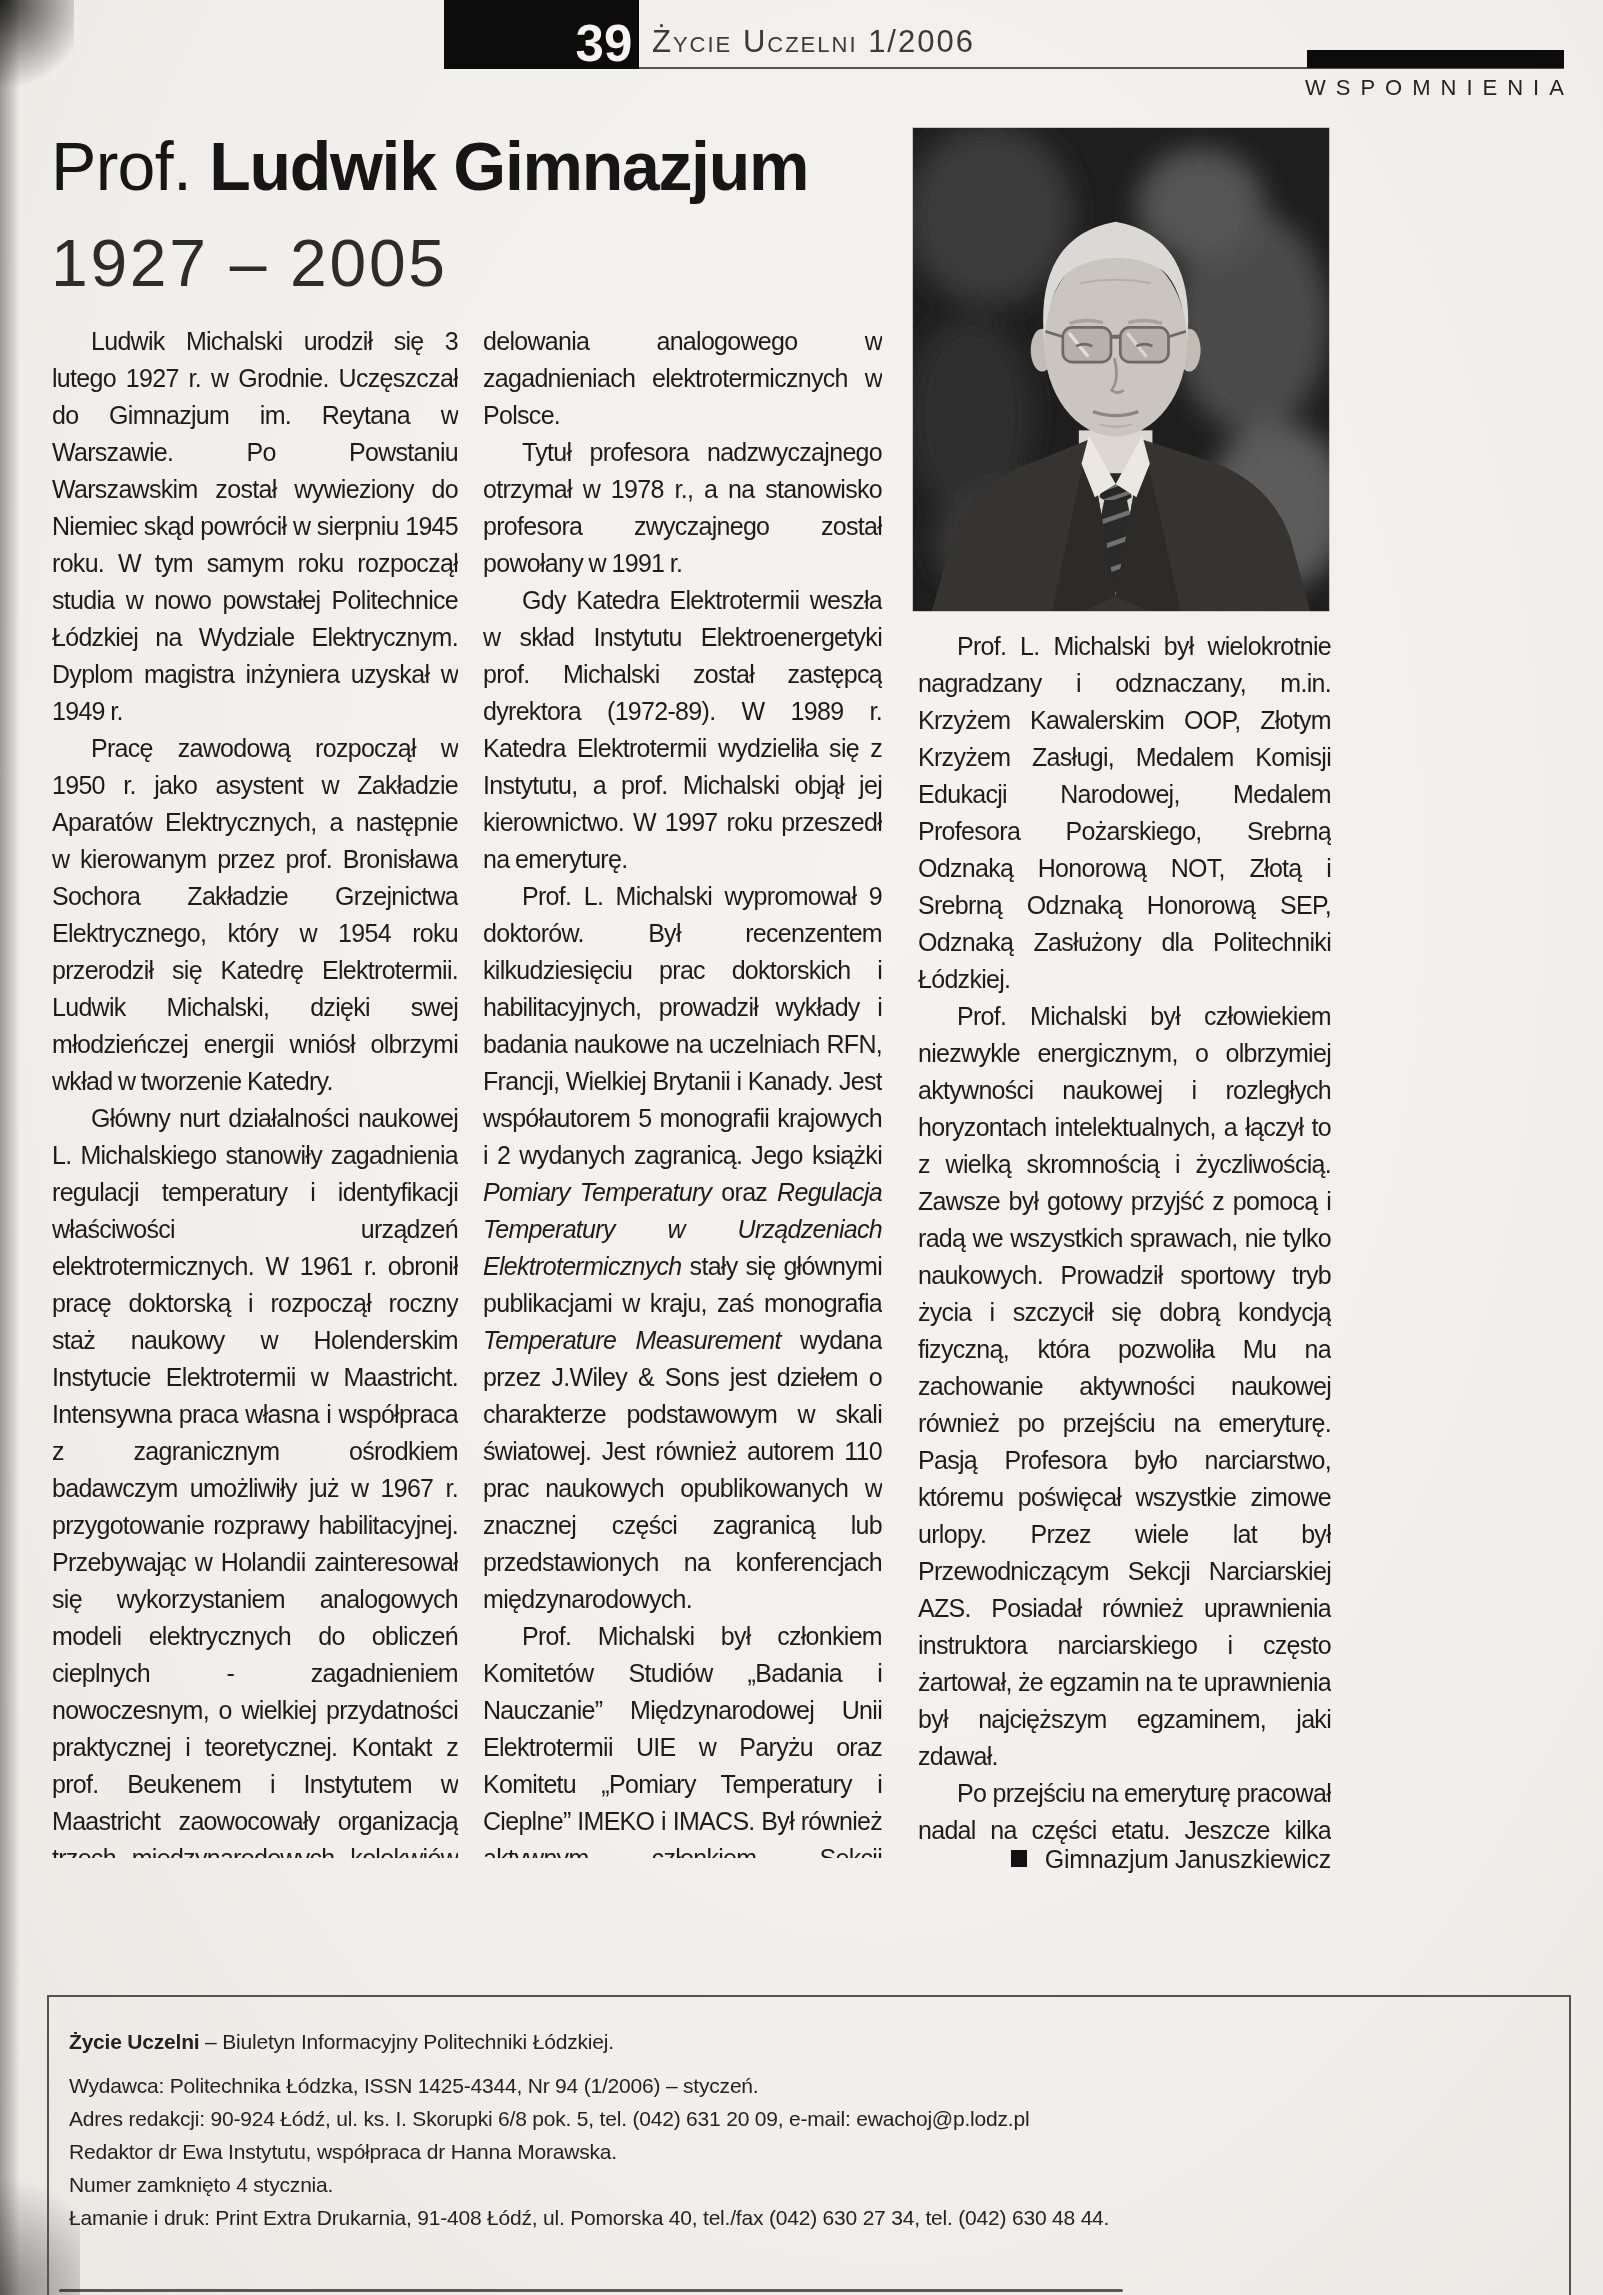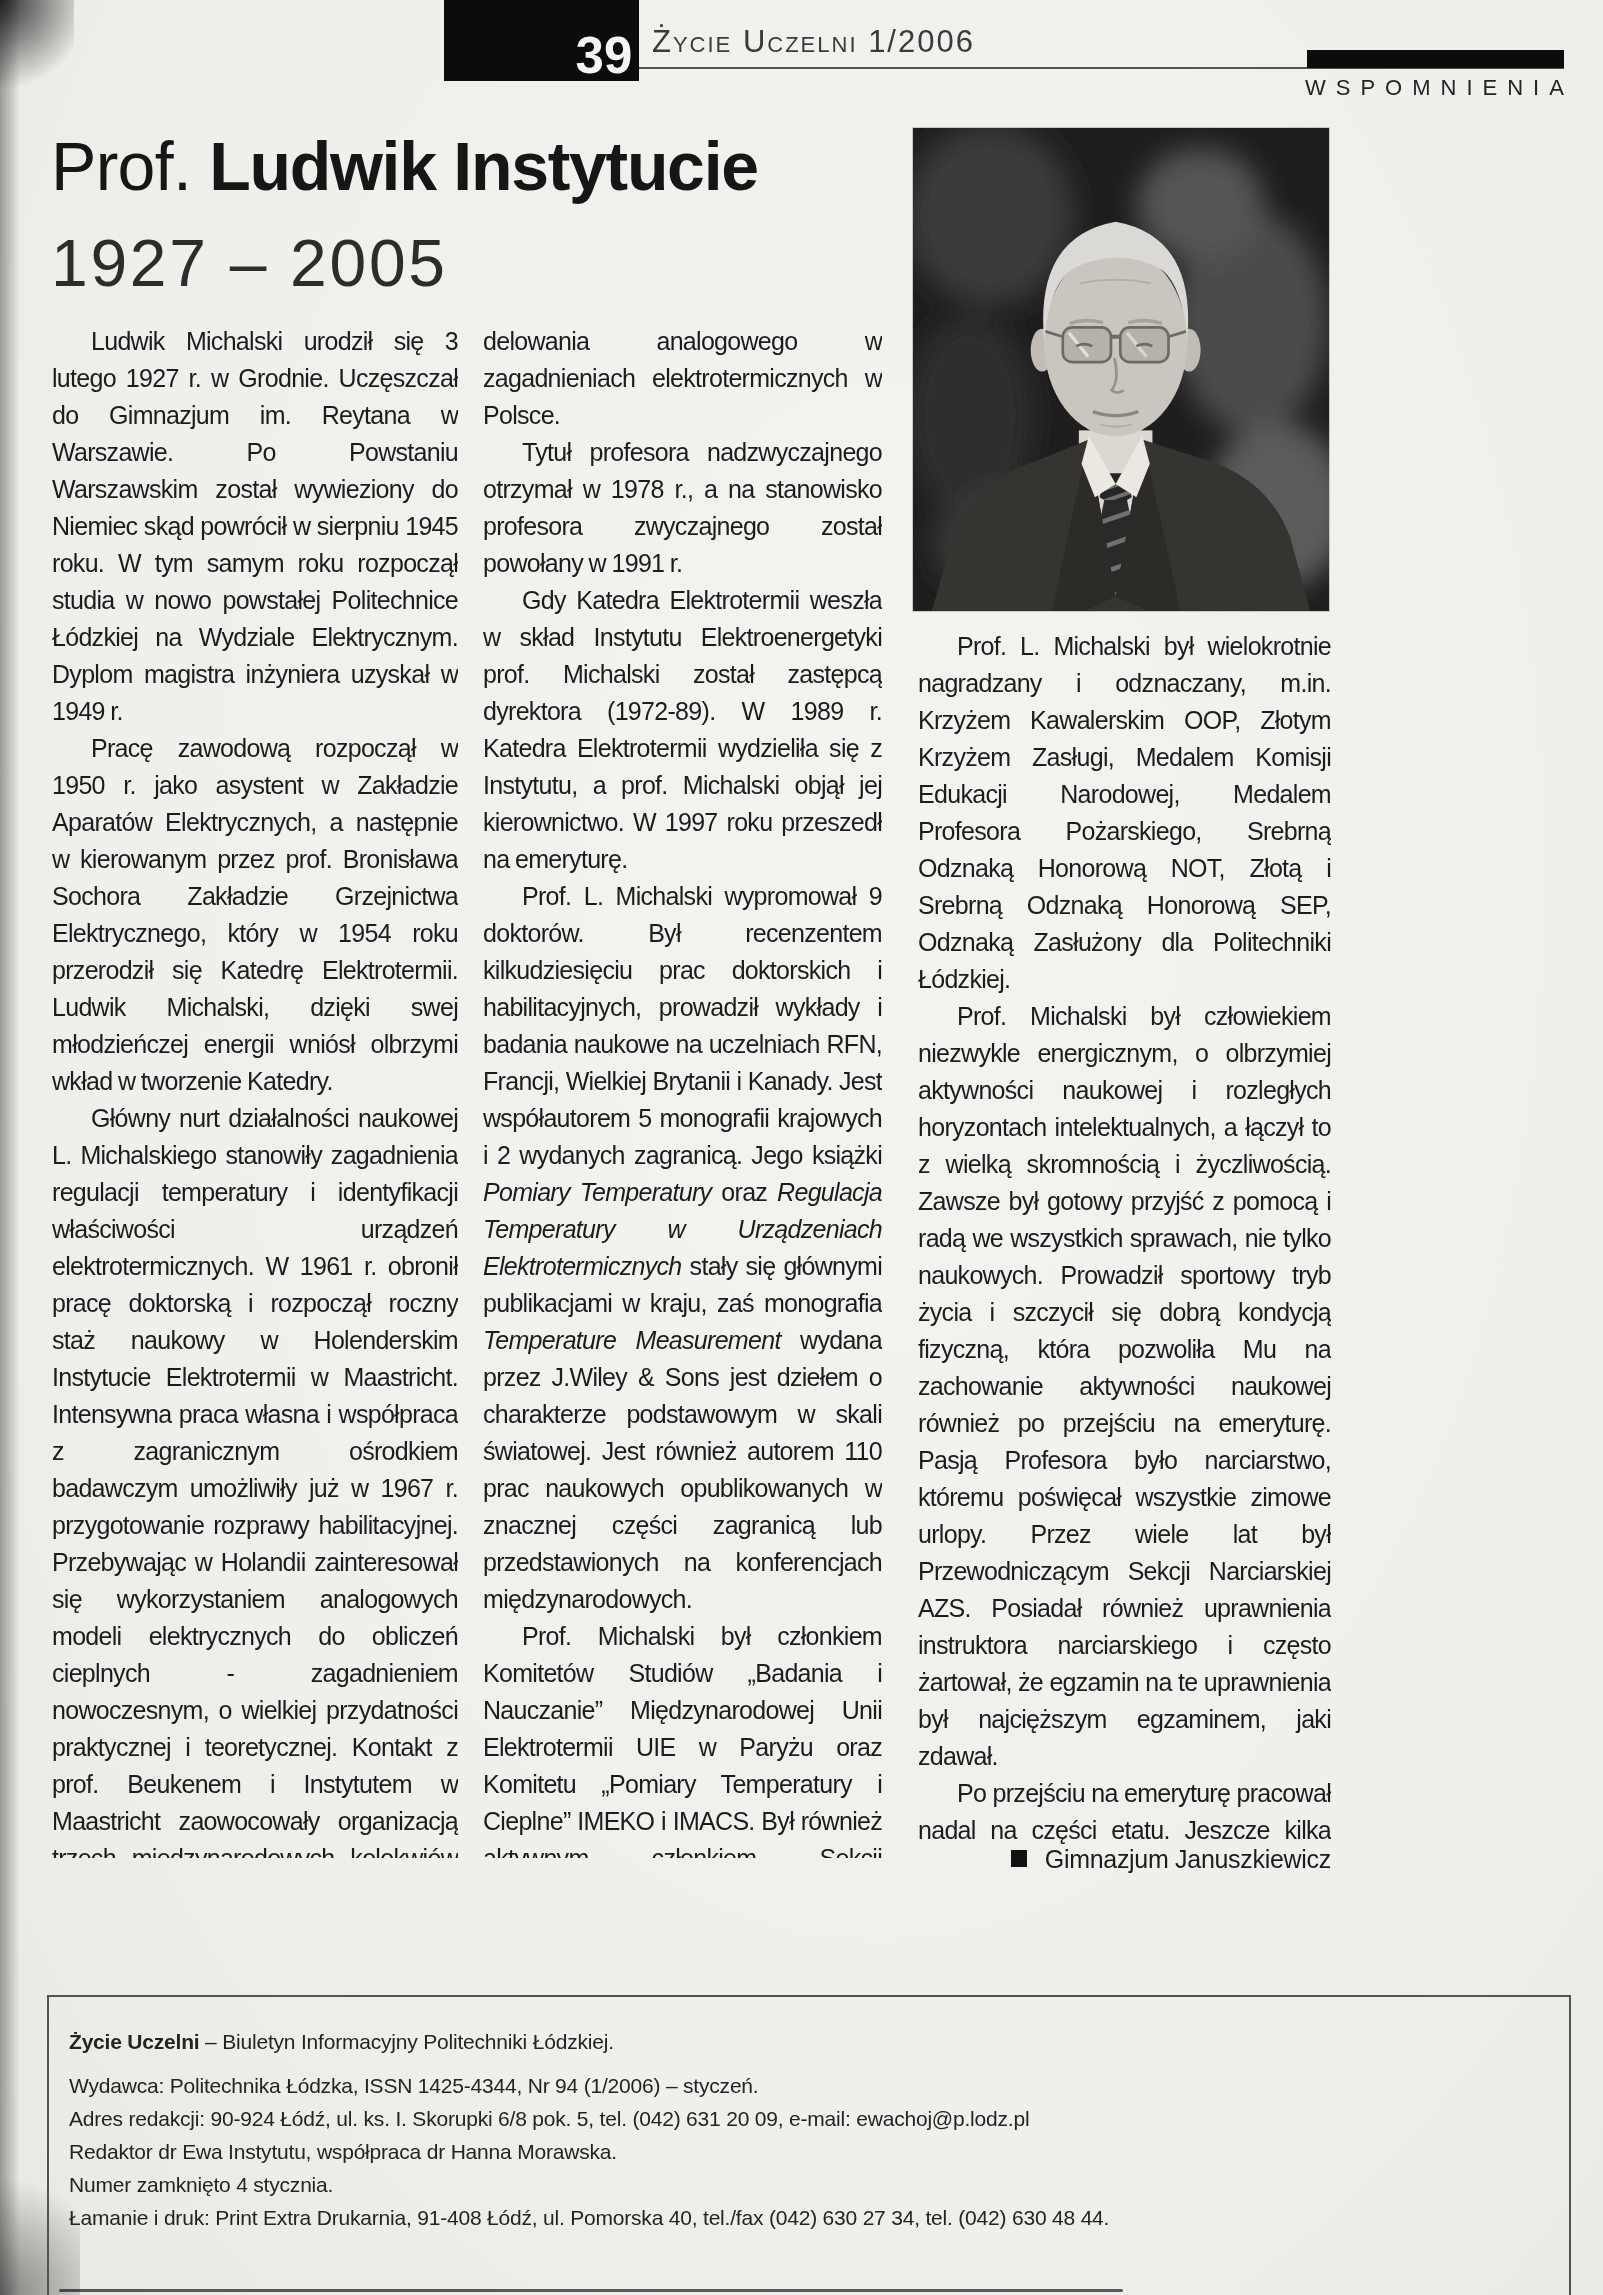--- a/index.html
+++ b/index.html
@@ -16,21 +16,21 @@
   
   .edge-left{position:absolute;left:0;top:0;width:20px;height:2295px;
     background:linear-gradient(90deg, rgba(55,53,50,.45), rgba(55,53,50,0));}
   .corner-tl{position:absolute;left:0;top:0;width:74px;height:100px;
     background:radial-gradient(circle at 0 0, rgba(12,12,12,.85), rgba(12,12,12,0) 72%);}
   .corner-bl{position:absolute;left:0;bottom:0;width:80px;height:134px;
     background:radial-gradient(circle at 0 100%, rgba(25,25,25,.5), rgba(25,25,25,0) 75%);}
   .edge-bottom{position:absolute;left:59px;top:2289px;width:1064px;height:3.3px;
     background:rgba(25,25,25,.7);border-radius:2px;}
   
-  .hdr-box{position:absolute;left:444px;top:0;width:195px;height:81px;background:#0c0c0c;
+  .hdr-box{position:absolute;left:444px;top:0;width:195px;height:69px;background:#0c0c0c;
     display:flex;align-items:flex-end;justify-content:flex-end;padding:0 6.7px 5.4px 0;box-sizing:border-box;}
   .hdr-box .num{color:#f5f4f1;font-size:51px;font-weight:bold;line-height:.78;letter-spacing:0;}
   .journal{position:absolute;left:652px;top:24px;font-size:31px;font-variant:small-caps;
     letter-spacing:2px;color:#3b3a38;white-space:nowrap;}
   .hdr-rule{position:absolute;left:639px;top:67px;width:925px;height:2px;background:#56544f;}
   .sec-bar{position:absolute;left:1307px;top:50px;width:257px;height:18px;background:#0c0c0c;}
   .sec-label{position:absolute;left:1305px;top:75px;width:281px;font-size:22px;
     letter-spacing:10px;color:#242422;white-space:nowrap;}
   
   .title-block{position:absolute;left:51px;top:131px;width:856px;}
@@ -78,21 +78,21 @@
     <div class="hdr-box">
       <span class="num">39</span>
     </div>
     <div class="journal">Życie Uczelni 1/2006</div>
     <div class="hdr-rule"></div>
     <div class="sec-bar"></div>
     <div class="sec-label">WSPOMNIENIA</div>
   </header>
 
   <div class="title-block">
-    <h1><span class="light">Prof.</span> <span class="heavy">Ludwik Instytucie</span></h1>
+    <h1><span class="light">Prof.</span> <span class="heavy">Ludwik Gimnazjum</span></h1>
     <div class="years">1927 – 2005</div>
   </div>
 
   <figure class="photo">
     <svg viewBox="0 0 622 722" width="416" height="483" preserveAspectRatio="none">
       <defs>
         <filter id="blur18" x="-40%" y="-40%" width="180%" height="180%">
             <feGaussianBlur stdDeviation="20"></feGaussianBlur>
           </filter>
         <clipPath id="tieclip">

